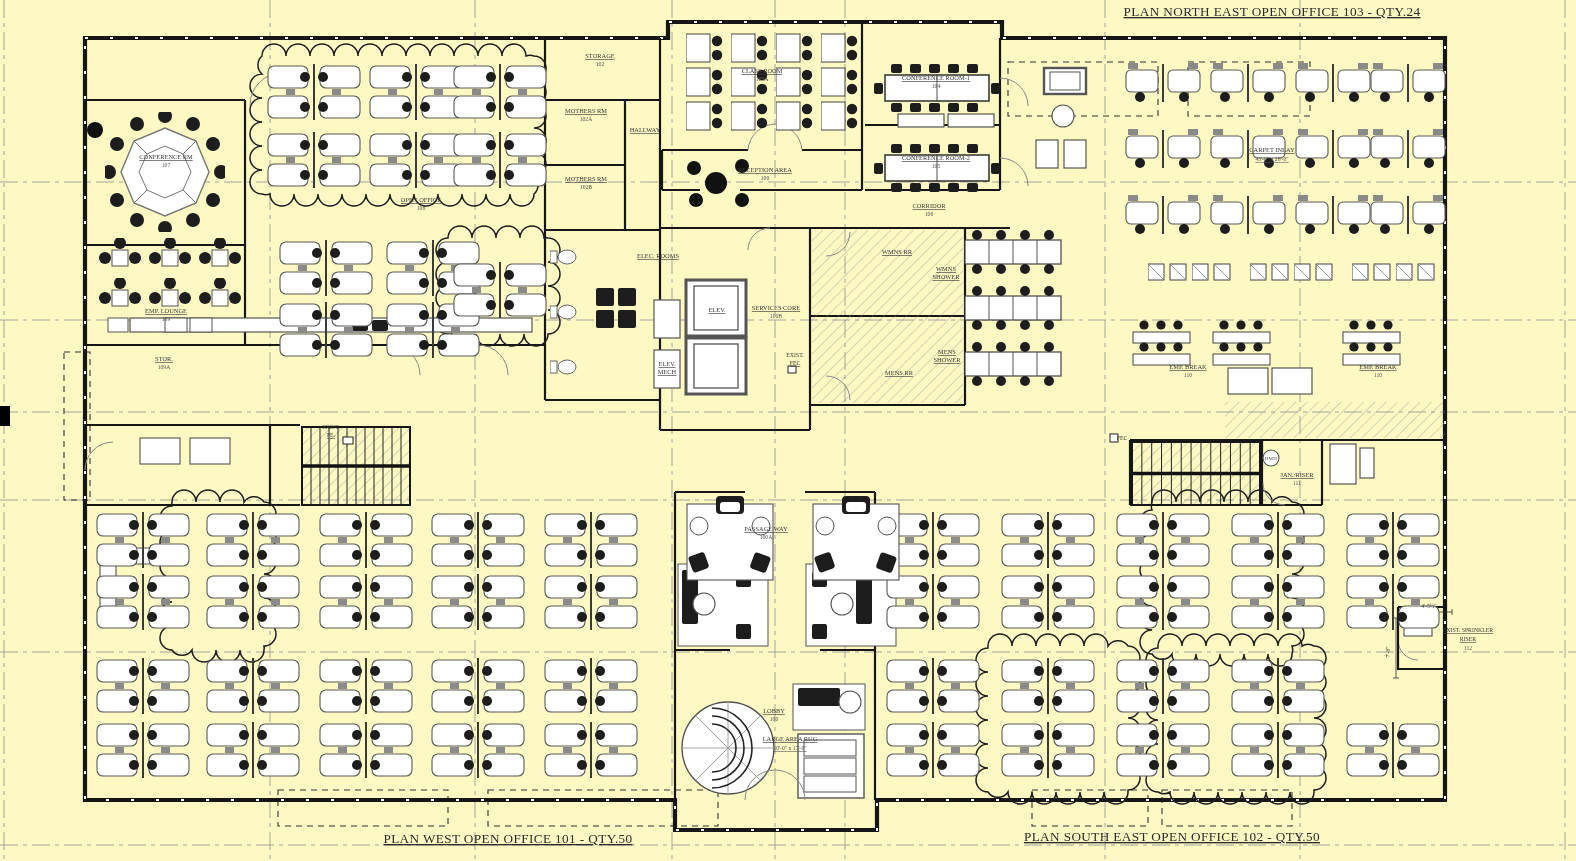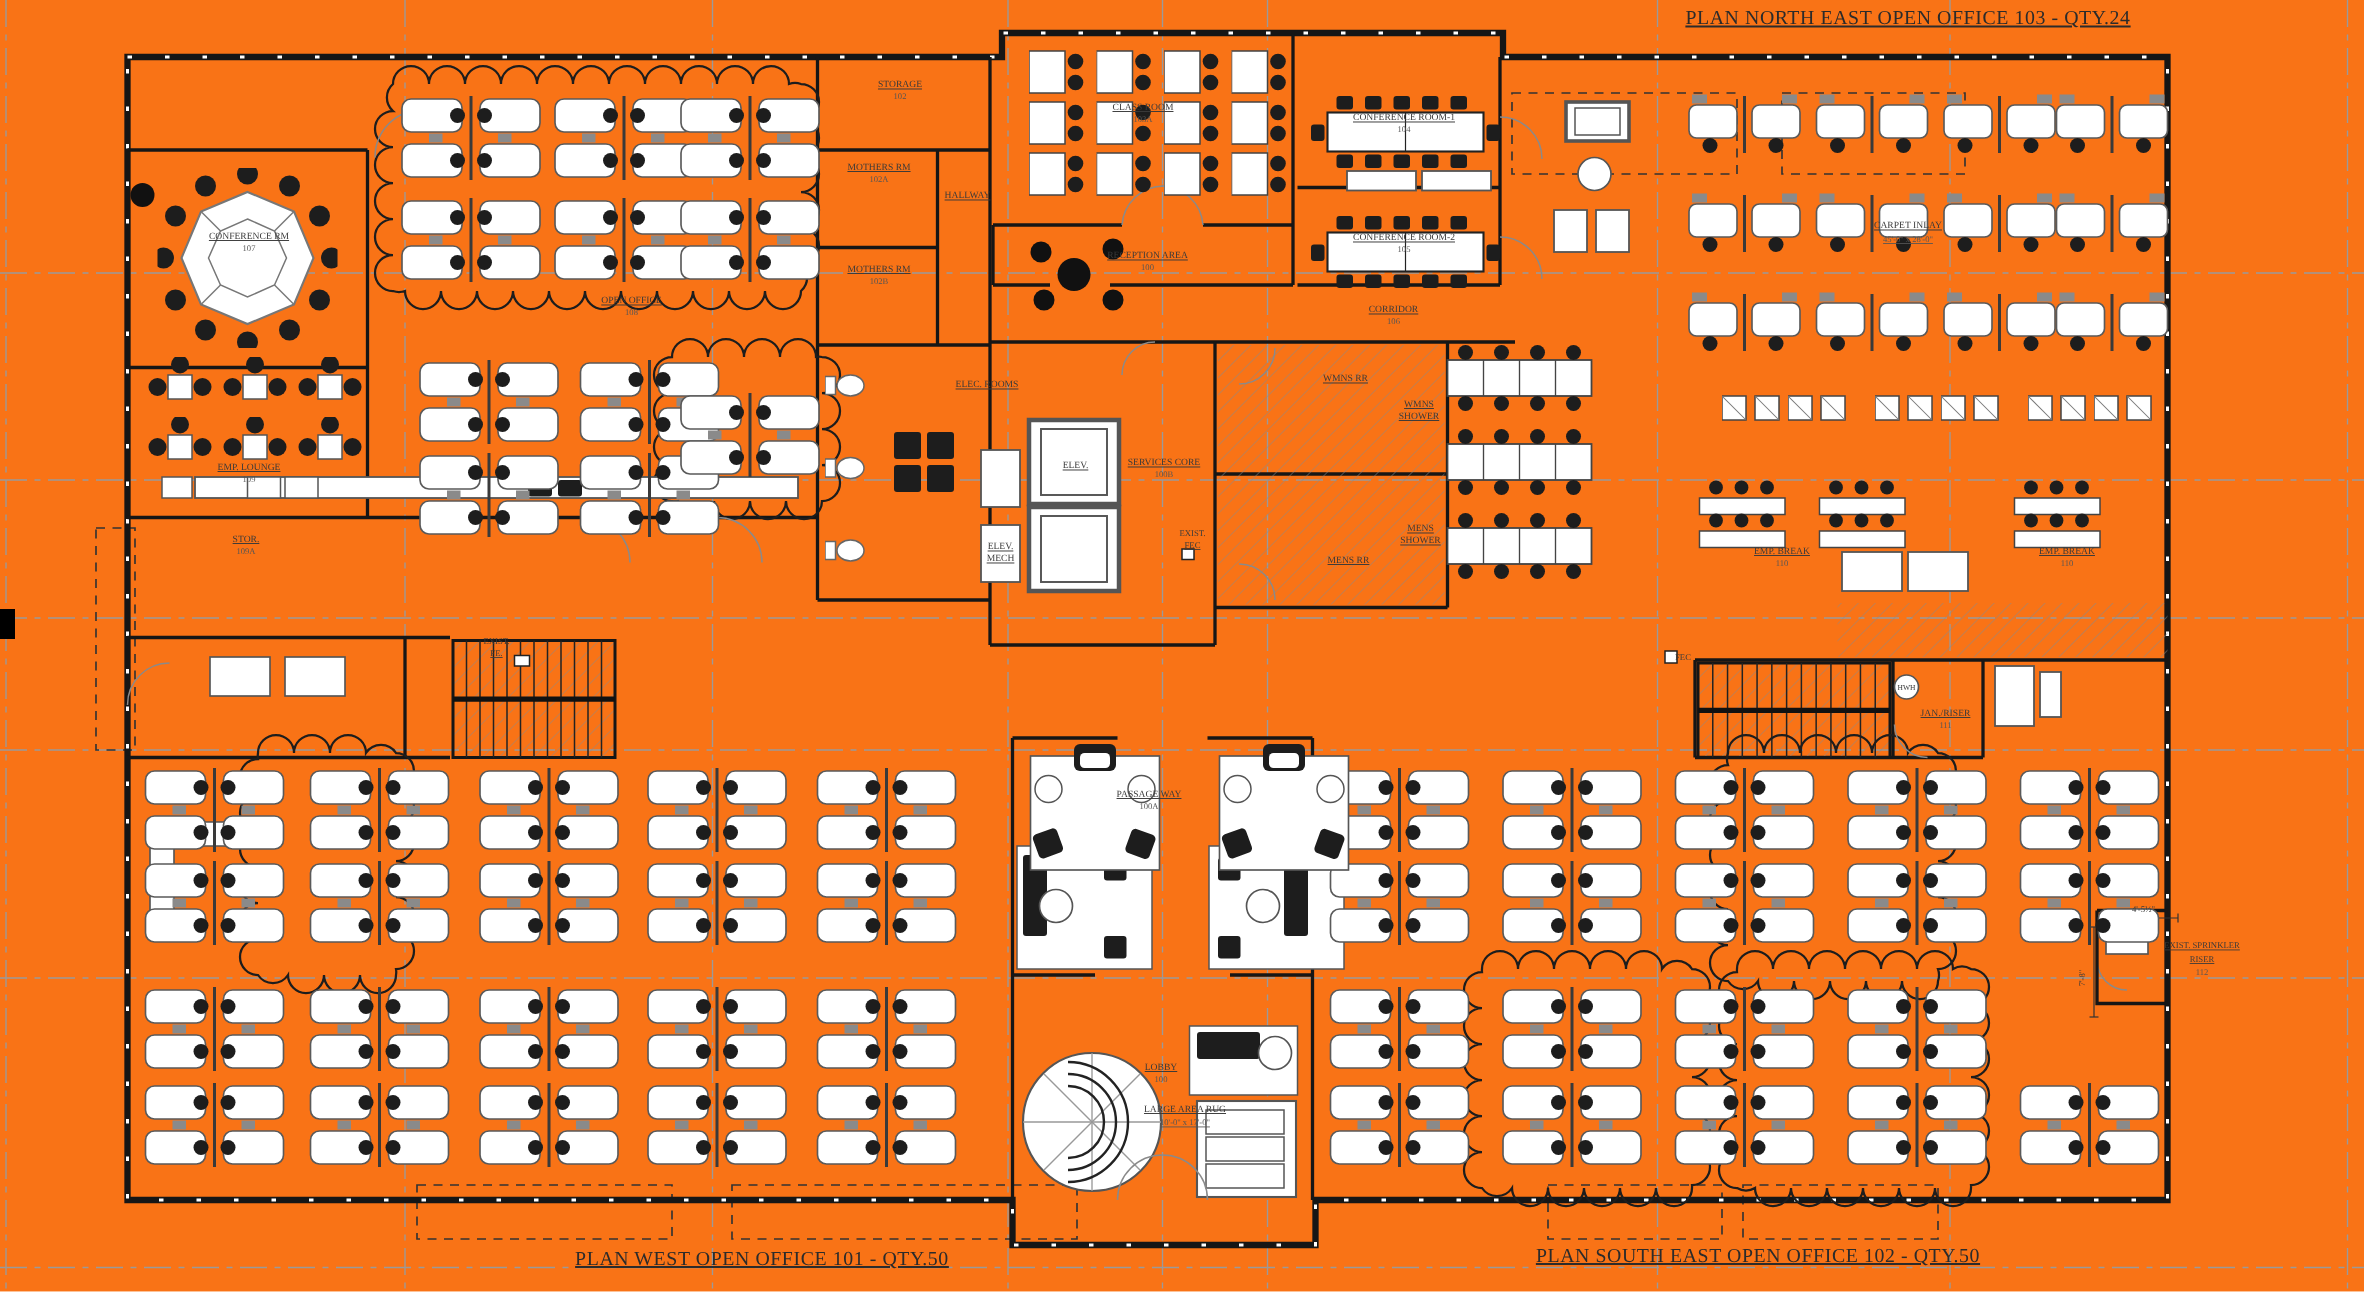--- a/index.html
+++ b/index.html
@@ -1,16 +1,16 @@
 <!DOCTYPE html>
 <html><head>
 <meta charset="utf-8">
 <style>
   html,body{margin:0;padding:0;background:#fff;}
-  #sheet{position:relative;width:1576px;height:861px;background:#f97316;overflow:hidden;
+  #sheet{position:relative;width:1576px;height:861px;background:#fef9c3;overflow:hidden;
          font-family:"Liberation Serif", serif;}
   svg{display:block}
   text{fill:#3a3a3a}
   .ttl{font-size:13.2px;letter-spacing:.4px;fill:#2b2b2b;}
   .rm{font-size:6.4px;}
   .num{font-size:5.7px;fill:#555;}
   .ann{font-size:5.8px;}
   .tiny{font-size:5px;}
   .u{text-decoration:underline;}
   .mid{text-anchor:middle;}

